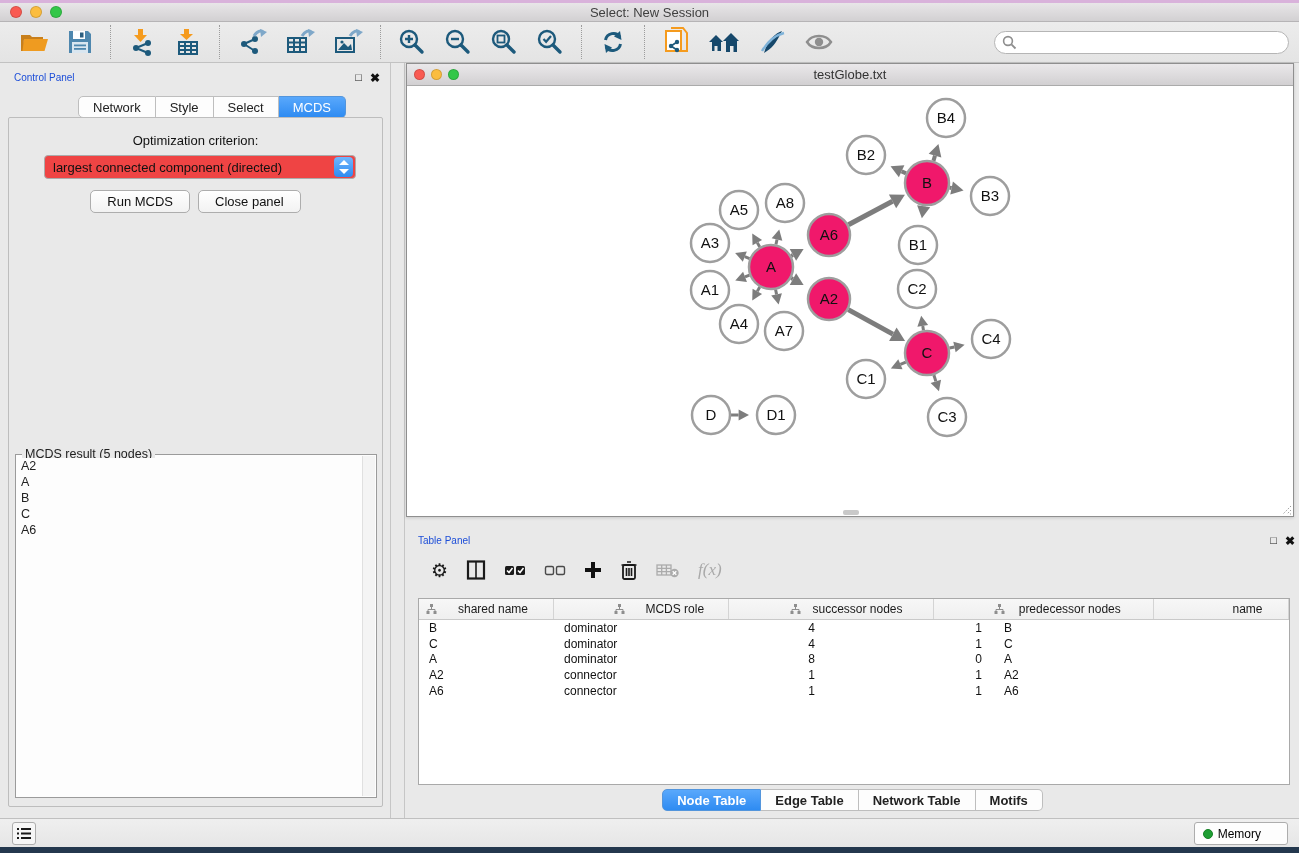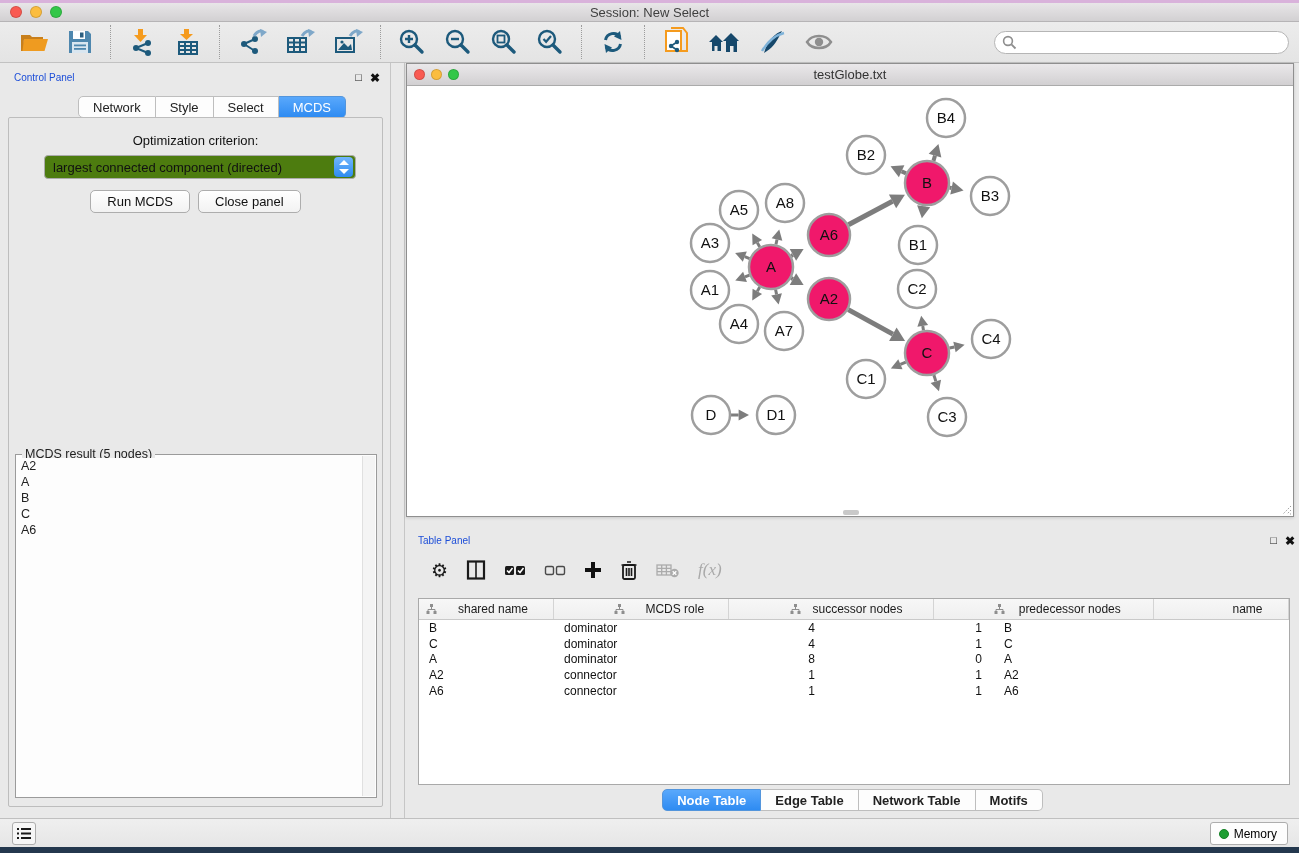--- a/index.html
+++ b/index.html
@@ -40,21 +40,21 @@
   .panel-ico.close { right:10px; font-weight:bold; }
   .cp-tabs { position:absolute; left:78px; top:33px; display:flex; }
   .tab { height:22px; line-height:21px; padding:0 14px; font-size:13px; background:#FDFDFD;
     border:1px solid #BEBEBE; border-left:none; cursor:default; }
   .tab:first-child { border-left:1px solid #BEBEBE; border-radius:5px 0 0 5px; }
   .tab:last-child { border-radius:0 5px 5px 0; }
   .tab.active { background:linear-gradient(#59A8FC,#2E8BF2); color:#fff; border-color:#5395DC; }
   .cp-content { position:absolute; left:8px; top:54px; width:375px; height:690px;
     border:1px solid #BDBDBD; border-radius:2px; }
   .opt-label { position:absolute; left:0; width:100%; top:15px; text-align:center; font-size:13px; color:#111; }
-  .criterion { position:absolute; left:35px; top:37px; width:312px; height:24px; background:#4d7c0f;
+  .criterion { position:absolute; left:35px; top:37px; width:312px; height:24px; background:#ef4444;
     border:1px solid #ABABAB; border-radius:4px; display:flex; align-items:center; }
   .criterion .val { flex:1; padding-left:8px; font-size:13px; color:#111; white-space:nowrap; }
   .stepper { width:19px; height:20px; margin-right:2px; border-radius:4px;
     background:linear-gradient(#71B6FD,#2E8BF0); position:relative; }
   .stepper .up, .stepper .dn { position:absolute; left:4.5px; width:0; height:0;
     border-left:5px solid transparent; border-right:5px solid transparent; }
   .stepper .up { top:3px; border-bottom:5px solid #fff; }
   .stepper .dn { bottom:3px; border-top:5px solid #fff; }
   .cp-buttons { position:absolute; left:0; top:72px; width:100%; display:flex; justify-content:center; gap:8px; }
   .btn { height:23px; padding:0 16px; background:linear-gradient(#FFFFFF,#F2F2F2); border:1px solid #ADADAD;
@@ -94,33 +94,33 @@
   .tr { display:flex; height:15.8px; align-items:center; }
   .td { font-size:12px; color:#111; padding:0 10px; overflow:hidden; white-space:nowrap; }
   .td.num { text-align:right; padding-right:12px; }
   .tp-tabs { position:absolute; left:0; top:269px; width:100%; display:flex; justify-content:center;font-weight:bold; }
 
   
   .statusbar { position:absolute; left:0; top:818px; width:100%; height:29px;
     background:linear-gradient(#EFEFEF,#E6E6E6); border-top:1px solid #C0C0C0; }
   .listbtn { position:absolute; left:12px; top:3px; width:24px; height:23px; background:#F6F6F6;
     border:1px solid #ADADAD; border-radius:3px; display:flex; align-items:center; justify-content:center; }
-  .membtn { position:absolute; right:11px; top:3px; height:23px; padding:0 10px 0 8px; background:#FDFDFD;
+  .membtn { position:absolute; right:11px; top:3px; height:23px; padding:0 26px 0 8px; background:#FDFDFD;
     border:1px solid #ADADAD; border-radius:3px; display:flex; align-items:center; gap:5px; font-size:12px; }
   .memdot { width:10px; height:10px; border-radius:50%; background:#1E9E33; border:1px solid #158226; }
   .desktop-strip { position:absolute; left:0; top:847px; width:100%; height:6px; background:#24384E; }
 </style>
 </head>
 <body>
 
 <div id="app">
 
   <div class="mac-topstrip"></div>
   <div class="titlebar">
-    <div class="title">Session: New Select</div>
+    <div class="title">Select: New Session</div>
     <div class="lights">
       <div class="light red"></div>
       <div class="light yellow"></div>
       <div class="light green"></div>
     </div>
   </div>
 
   <div class="toolbar">
     <button class="tbtn">
       <svg width="30" height="26" viewBox="0 0 30 26">

